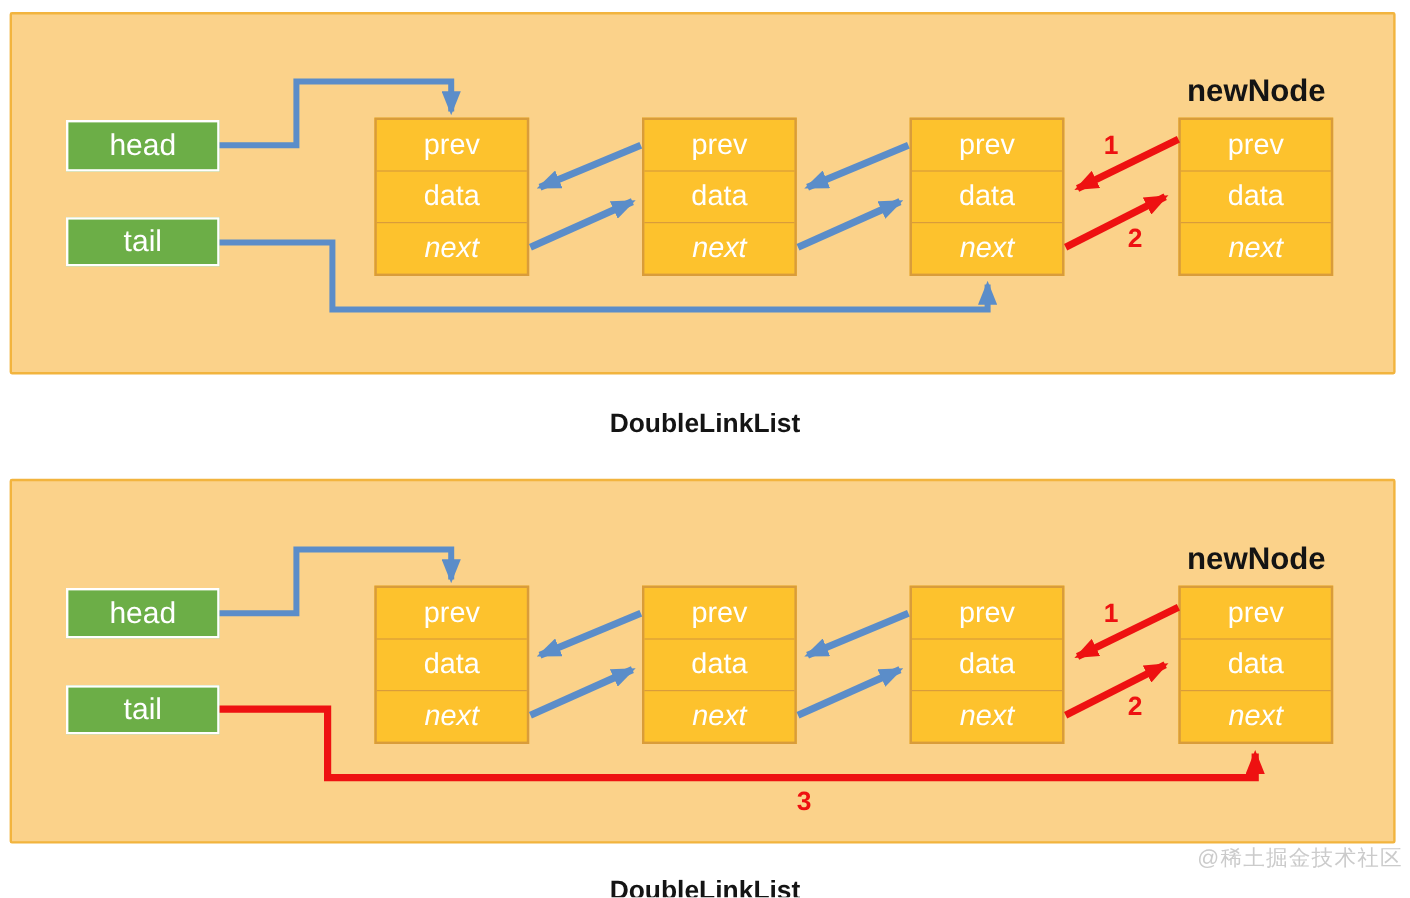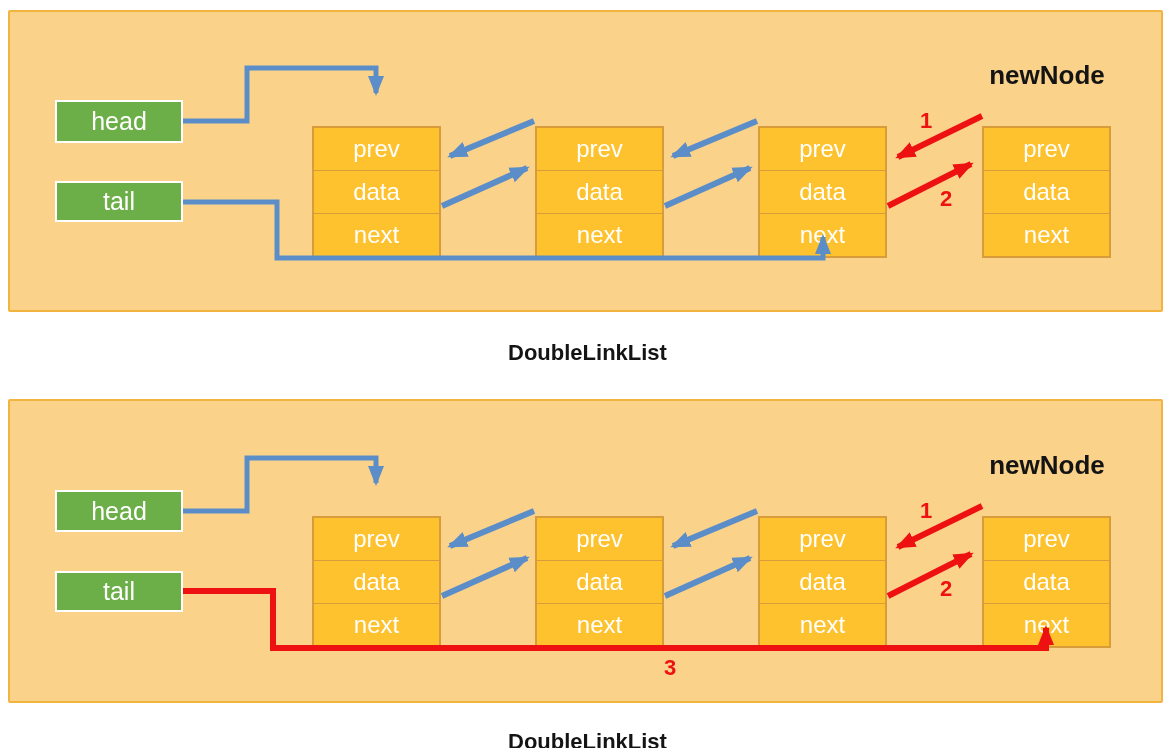--- a/index.html
+++ b/index.html
@@ -13,24 +13,24 @@
   .canvas{position:relative;width:1175px;height:748px;background:#FFFFFF;overflow:hidden;}
   .panel{position:absolute;left:8px;width:1155px;box-sizing:border-box;
          background:var(--panel-bg);border:2px solid var(--panel-border);border-radius:2px;}
   #panel1{top:10px;height:302px;}
   #panel2{top:399px;height:304px;}
   .pointer-box{position:absolute;box-sizing:border-box;background:var(--pointer-green);
          border:2px solid #FFFFFF;color:#FFFFFF;font-size:25px;
          display:flex;align-items:center;justify-content:center;z-index:2;}
   .node{position:absolute;width:129px;height:132px;box-sizing:border-box;
          background:var(--node-fill);border:2px solid var(--node-border);
-         display:flex;flex-direction:column;z-index:2;margin-top:28px;}
+         display:flex;flex-direction:column;z-index:2;}
   .cell{flex:1;display:flex;align-items:center;justify-content:center;
          color:var(--node-text);font-size:24px;border-bottom:1.5px solid var(--node-border);}
-  .cell:last-child{border-bottom:none;}
+  .cell:last-child{border-bottom:none;font-style:italic;}
   .newnode-label{position:absolute;width:140px;text-align:center;font-size:26px;
          font-weight:bold;color:var(--label-dark);z-index:2;}
   .caption{position:absolute;left:0;width:1175px;text-align:center;font-size:22px;
          font-weight:bold;color:var(--label-dark);z-index:2;margin-top:12px;}
   .step-num{position:absolute;width:40px;text-align:center;font-size:22px;
          font-weight:bold;color:var(--arrow-red);z-index:6;}
   .watermark{position:absolute;right:6px;top:703px;font-size:18px;
          color:var(--watermark);z-index:7;letter-spacing:1px;}
   svg.arrows{position:absolute;left:0;top:0;z-index:5;pointer-events:none;}
   .ab{stroke:var(--arrow-blue);fill:none;}
@@ -100,20 +100,21 @@
   </div>
 
   <div class="newnode-label" style="left:977px;top:450px;">newNode</div>
 
   <div class="step-num" style="left:906px;top:498px;">1</div>
   <div class="step-num" style="left:926px;top:576px;">2</div>
   <div class="step-num" style="left:650px;top:655px;">3</div>
 
   <div class="caption" style="top:717px;">DoubleLinkList</div>
 
+  <div class="watermark">@稀土掘金技术社区</div>
 
   <svg class="arrows" width="1175" height="748" viewBox="0 0 1175 748">
     <defs>
       <marker id="mb" markerUnits="userSpaceOnUse" markerWidth="20" markerHeight="16" refX="17" refY="8" orient="auto">
         <polygon points="0,0 20,8 0,16" fill="#5B8DC9"></polygon>
       </marker>
       <marker id="mr" markerUnits="userSpaceOnUse" markerWidth="20" markerHeight="16" refX="17" refY="8" orient="auto">
         <polygon points="0,0 20,8 0,16" fill="#EE1111"></polygon>
       </marker>
     </defs>

